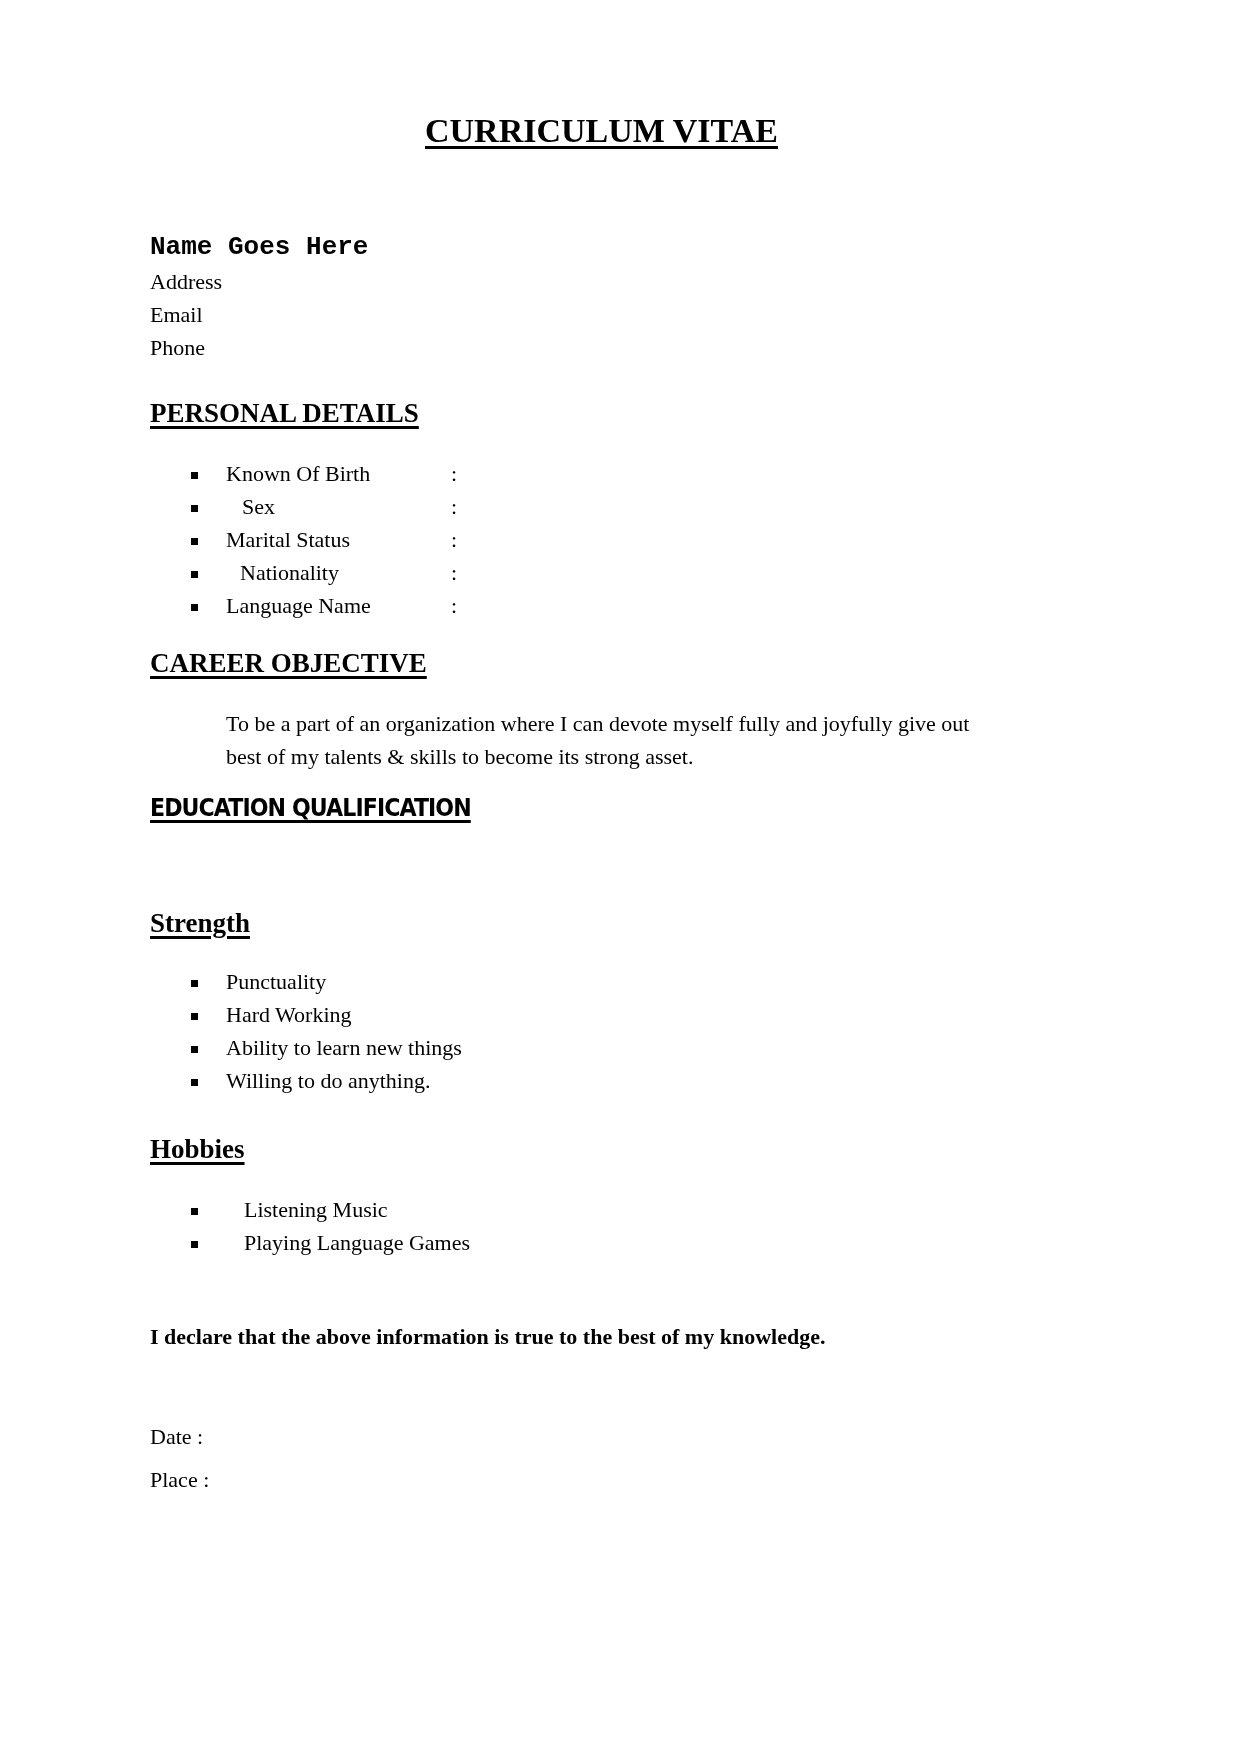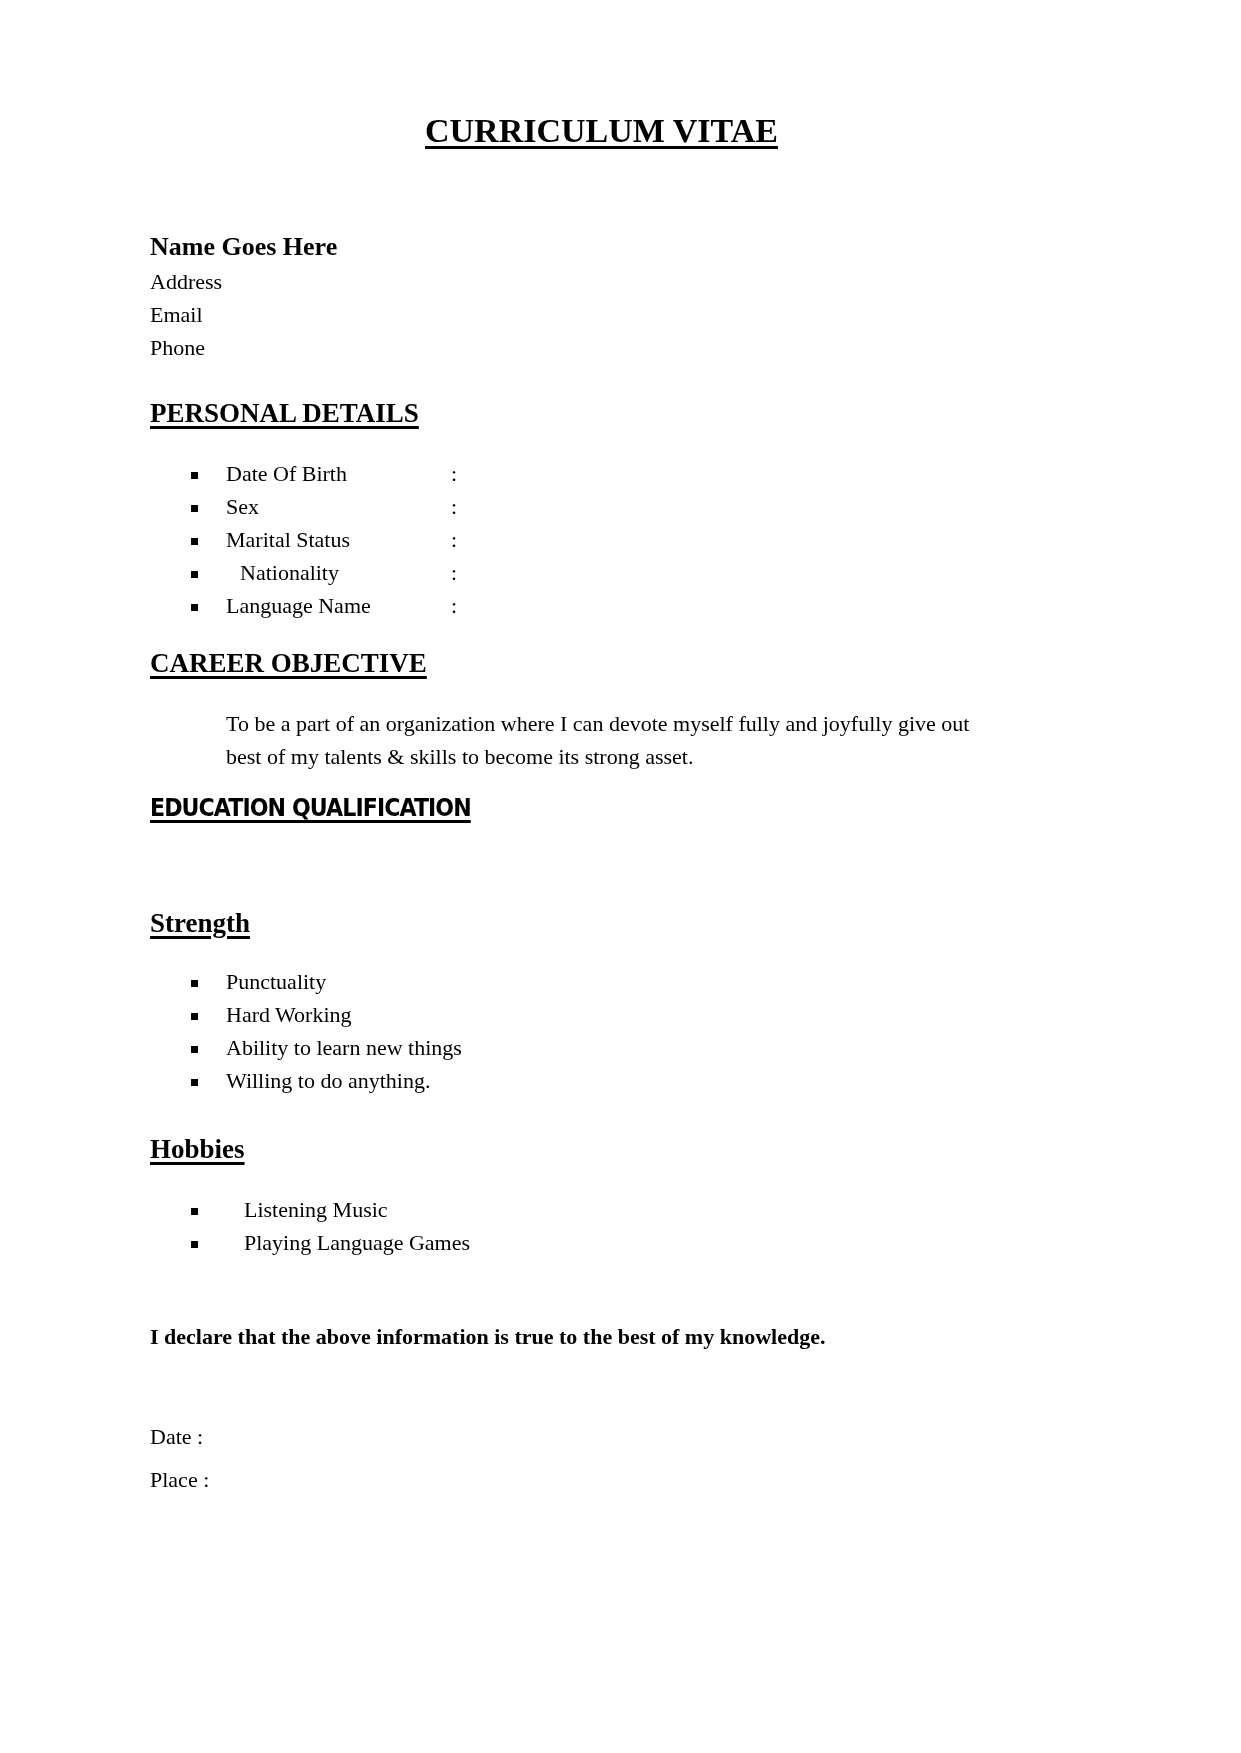--- a/index.html
+++ b/index.html
@@ -2,21 +2,21 @@
 <html><head>
   <meta charset="utf-8">
   <style>
     html, body { margin: 0; padding: 0; background: #ffffff; }
     body { width: 1241px; height: 1753px; position: relative; overflow: hidden;
            font-family: "Liberation Serif", "DejaVu Serif", serif; color: #000; }
     .abs { position: absolute; white-space: nowrap; line-height: 1; }
     .title { left: 425px; top: 114px; width: 392px; 
              font-size: 34px; font-weight: bold; text-decoration: underline;
              text-decoration-thickness: 3px; text-underline-offset: 4px; }
-    .name { left: 150px; top: 234px; font-size: 26px; font-weight: bold; }
+    .name { left: 150px; top: 234px; font-size: 26px; font-weight: bold; font-family: Liberation Mono, monospace; }
     .contact { left: 150px; font-size: 22px; }
     .heading { left: 150px; font-size: 27px; font-weight: bold;
                text-decoration: underline; text-decoration-thickness: 3px;
                text-underline-offset: 4px; }
     .heading.sans { font-family: "DejaVu Sans", "Liberation Sans", sans-serif;
                     font-size: 24px; letter-spacing: -1px; transform: scaleX(0.92);
                     transform-origin: left center; }
     .bullet { position: absolute; width: 7px; height: 7px; background: #000; }
     .item { font-size: 22px; }
     .colon { font-size: 22px; }
@@ -34,26 +34,26 @@
   <div class="abs name">Name Goes Here</div>
   <div class="abs contact" style="top:271px">Address</div>
   <div class="abs contact" style="top:304px">Email</div>
   <div class="abs contact" style="top:337px">Phone</div>
 
   <div class="abs heading" style="top:400px">PERSONAL DETAILS</div>
 
   <div>
     <div>
       <span class="bullet" style="left:191px;top:472px"></span>
-      <span class="abs item" style="left:226px;top:463px">Date Of Birth</span>
+      <span class="abs item" style="left:226px;top:463px">Known Of Birth</span>
       <span class="abs colon" style="left:451px;top:463px">:</span>
     </div>
     <div>
       <span class="bullet" style="left:191px;top:505px"></span>
-      <span class="abs item" style="left:226px;top:496px">Sex</span>
+      <span class="abs item" style="left:242px;top:496px">Sex</span>
       <span class="abs colon" style="left:451px;top:496px">:</span>
     </div>
     <div>
       <span class="bullet" style="left:191px;top:538px"></span>
       <span class="abs item" style="left:226px;top:529px">Marital Status</span>
       <span class="abs colon" style="left:451px;top:529px">:</span>
     </div>
     <div>
       <span class="bullet" style="left:191px;top:571px"></span>
       <span class="abs item" style="left:240px;top:562px">Nationality</span>

